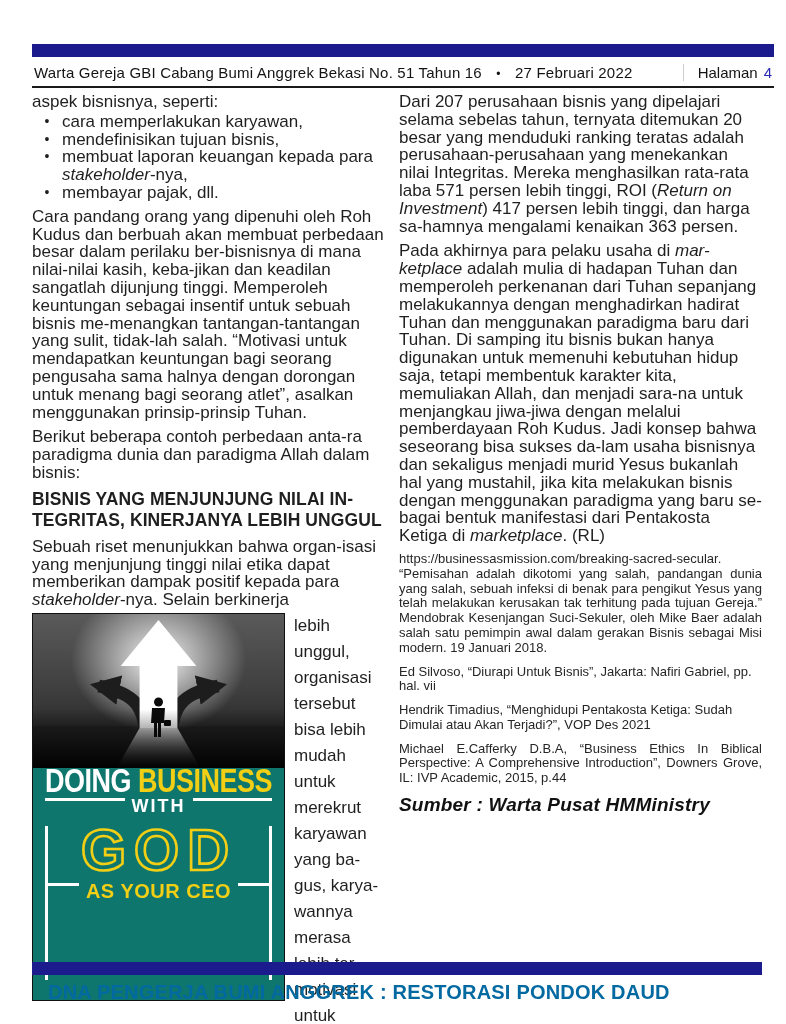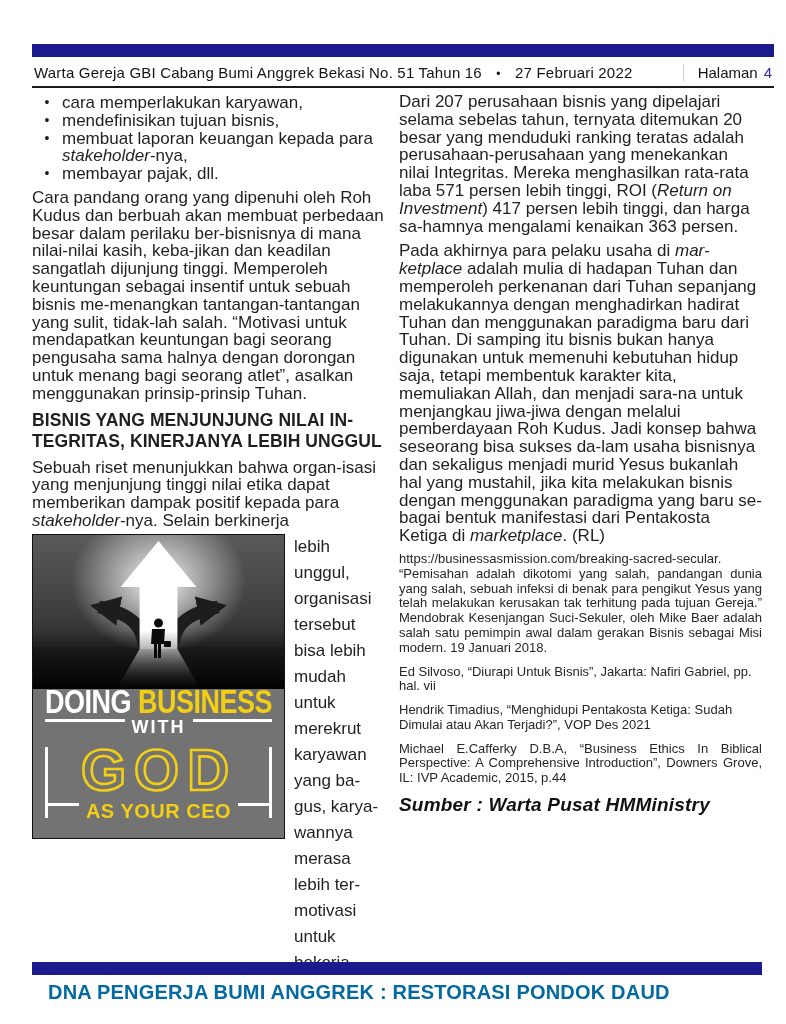--- a/index.html
+++ b/index.html
@@ -28,21 +28,21 @@
   .it { font-style:italic; }
   ul.bullets { list-style:none; margin:1px 0 6px 0; }
   ul.bullets li { display:flex; }
   ul.bullets .dot { width:30px; flex:none; text-align:center; font-size:14px; }
   ul.bullets .li-text { flex:1; }
   .heading { font-weight:bold; font-size:17.5px; line-height:21px; margin:4px 0 7px 0; letter-spacing:0.1px; }
   .media-row { display:flex; gap:9px; align-items:flex-start; margin-top:2px; }
   .wrap-col { flex:1; font-size:17px; line-height:26px; }
 
   
-  .poster { width:253px; height:305px; flex:none; background:#737373; display:flex; flex-direction:column;
+  .poster { width:253px; height:388px; flex:none; background:#0f766e; display:flex; flex-direction:column;
             border:1px solid #111; }
   .scene { display:block; width:100%; height:154px; }
   .poster-text { position:relative; flex:1; padding:3px 12px 10px 12px; display:flex; flex-direction:column; }
   .line-doing { text-align:center; font-weight:bold; font-size:27px; letter-spacing:-0.5px;
                 transform:scaleY(1.25); transform-origin:center top; color:#ffffff; white-space:nowrap; }
   .line-doing .yellow { color:#f2cf15; }
   .with-row, .ceo-row { display:flex; gap:7px; font-weight:bold; }
   .with-row { color:#ffffff; font-size:18px; letter-spacing:2px; margin-top:9px; }
   .ceo-row { color:#f2cf15; font-size:20px; letter-spacing:0.5px; margin-top:1px; }
   .hl { flex:1; height:3px; background:#ffffff; }
@@ -77,39 +77,41 @@
       </div>
       <div class="header-page">
         <span>Halaman</span><span class="page-num">4</span>
       </div>
     </div>
     <div class="header-rule"></div>
 
     <div class="columns">
 
       <div class="col-left body-text">
+        <p style="margin-bottom:2px;">aspek bisnisnya, seperti:</p>
         <ul class="bullets">
           <li>
             <span class="dot">•</span>
             <span class="li-text"><span>cara memperlakukan karyawan,</span></span>
           </li>
           <li>
             <span class="dot">•</span>
             <span class="li-text"><span>mendefinisikan tujuan bisnis,</span></span>
           </li>
           <li>
             <span class="dot">•</span>
             <span class="li-text"><span>membuat laporan keuangan kepada para </span><span class="it">stakeholder</span><span>-nya,</span></span>
           </li>
           <li>
             <span class="dot">•</span>
             <span class="li-text"><span>membayar pajak, dll.</span></span>
           </li>
         </ul>
         <p><span>Cara pandang orang yang dipenuhi oleh Roh Kudus dan berbuah akan membuat perbedaan besar dalam perilaku ber-bisnisnya di mana nilai-nilai kasih, keba-jikan dan keadilan sangatlah dijunjung tinggi. Memperoleh keuntungan sebagai insentif untuk sebuah bisnis me-menangkan tantangan-tantangan yang sulit, tidak-lah salah. “Motivasi untuk mendapatkan keuntungan bagi seorang pengusaha sama halnya dengan dorongan untuk menang bagi seorang atlet”, asalkan menggunakan prinsip-prinsip Tuhan.</span></p>
+        <p><span>Berikut beberapa contoh perbedaan anta-ra paradigma dunia dan paradigma Allah dalam bisnis:</span></p>
         <div class="heading">BISNIS YANG MENJUNJUNG NILAI IN-TEGRITAS, KINERJANYA LEBIH UNGGUL</div>
         <p style="margin-bottom:4px;"><span>Sebuah riset menunjukkan bahwa organ-isasi yang menjunjung tinggi nilai etika dapat memberikan dampak positif kepada para </span><span class="it">stakeholder</span><span>-nya. Selain berkinerja</span></p>
 
         <div class="media-row">
 
           <div class="poster">
             <svg class="scene" viewBox="0 0 252 154" preserveAspectRatio="none">
               <defs>
                 <linearGradient id="wall" x1="0" y1="0" x2="0" y2="1">
                   <stop offset="0" stop-color="#5a5a5a"></stop>

